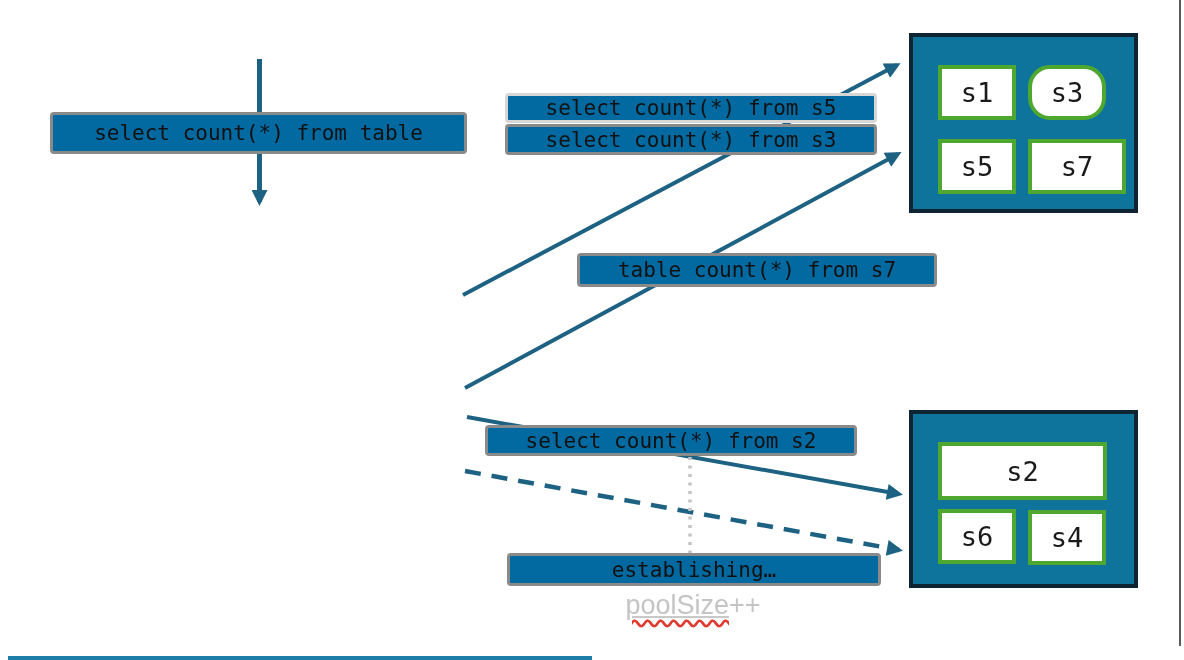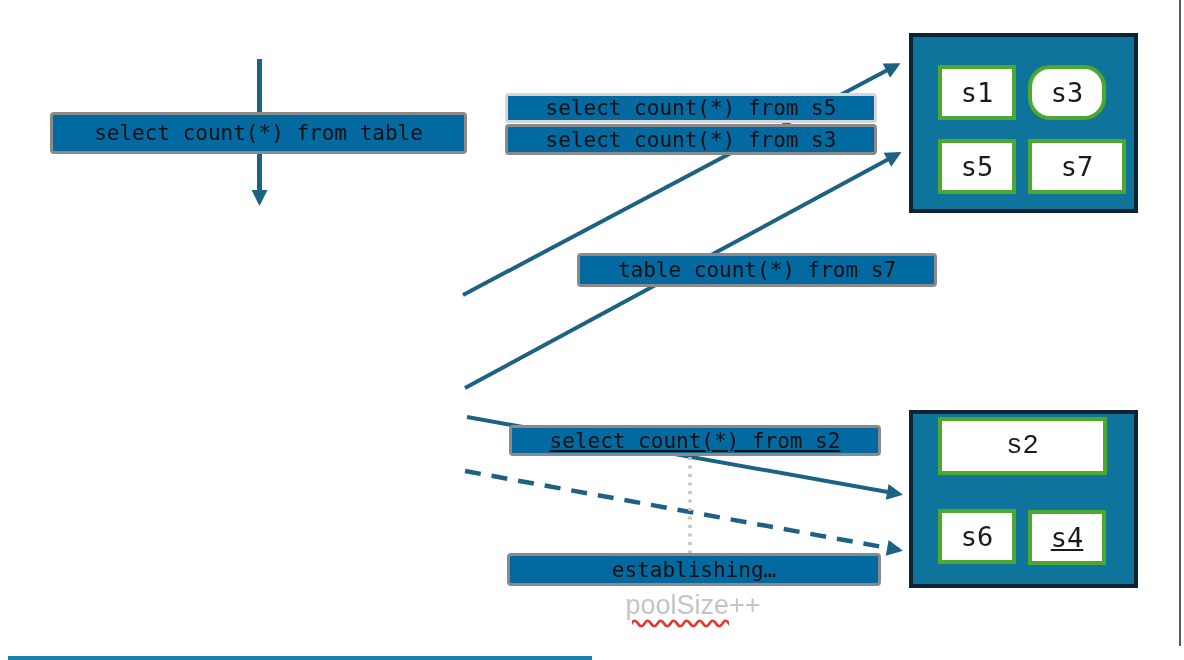--- a/index.html
+++ b/index.html
@@ -15,21 +15,21 @@
   
   .qlabel{position:absolute;background:#0369a1;border:3px solid #8a8a8a;border-radius:4px;
           box-sizing:border-box;display:flex;align-items:center;justify-content:center;
           font-size:21px;color:#111;z-index:2;white-space:nowrap;}
   .qlabel.light{border-color:#d6d6d6;}
   
   #arrows{position:absolute;left:0;top:0;z-index:1;}
   
   .pool-note{position:absolute;left:613px;top:590px;width:160px;text-align:center;z-index:2;
              font-family:"Liberation Sans","DejaVu Sans",sans-serif;font-size:27px;color:#c4c4c4;}
-  .u-gray{text-decoration-color:#c9c9c9;text-align:right;}
+  .u-gray{text-decoration:underline;text-decoration-color:#c9c9c9;text-align:right;}
   .u-wavy{text-decoration:underline wavy #e03a2f;text-underline-offset:5px;}
   
   .right-edge-line{position:absolute;left:1179px;top:0;width:2px;height:646px;background:#5a5a5a;z-index:3;}
   .bottom-edge-bar{position:absolute;left:8px;top:656px;width:584px;height:4px;background:#1d7fa8;z-index:3;}
 </style>
 </head>
 <body>
 
 <div id="canvas">
 
@@ -50,34 +50,34 @@
     <line x1="690" y1="457" x2="690" y2="580" stroke="#c4c4c4" stroke-width="3.5" stroke-dasharray="3 5.5" marker-end="url(#mk-gray)"></line>
   </svg>
 
   <div class="qlabel" style="left:50px;top:112px;width:417px;height:42px;">select count(*) from table</div>
 
 
   <div class="qlabel light" style="left:505px;top:93px;width:372px;height:30px;">select count(*) from s5</div>
   <div class="qlabel" style="left:505px;top:124px;width:372px;height:31px;">select count(*) from s3</div>
   <div class="qlabel" style="left:577px;top:253px;width:360px;height:34px;">table count(*) from s7</div>
 
-  <div class="qlabel" style="left:509px;top:425px;width:372px;height:31px;text-decoration:underline;">select count(*) from s2</div>
+  <div class="qlabel" style="left:485px;top:425px;width:372px;height:31px;">select count(*) from s2</div>
   <div class="qlabel" style="left:507px;top:513px;width:374px;height:33px;margin-top:40px;">establishing…</div>
 
   <div class="group-box" style="left:909px;top:33px;width:229px;height:180px;">
     <div class="shard" style="left:25px;top:28px;width:78px;height:55px;">s1</div>
     <div class="shard" style="left:115px;top:28px;width:78px;height:55px;border-radius:22px;">s3</div>
     <div class="shard" style="left:25px;top:102px;width:78px;height:55px;">s5</div>
     <div class="shard" style="left:115px;top:102px;width:98px;height:55px;">s7</div>
   </div>
 
   <div class="group-box" style="left:909px;top:410px;width:229px;height:178px;">
-    <div class="shard" style="left:25px;top:3px;width:169px;height:58px;font-family:Liberation Mono, monospace;">s2</div>
+    <div class="shard" style="left:25px;top:28px;width:169px;height:58px;">s2</div>
     <div class="shard" style="left:25px;top:95px;width:78px;height:55px;">s6</div>
-    <div class="shard" style="left:115px;top:96px;width:78px;height:55px;text-decoration:underline;">s4</div>
+    <div class="shard" style="left:115px;top:96px;width:78px;height:55px;">s4</div>
   </div>
 
   <div class="pool-note">
     <span class="u-gray"><span class="u-wavy">poolSize</span></span><span>++</span>
   </div>
 
   <div class="right-edge-line"></div>
   <div class="bottom-edge-bar"></div>
 
 </div>

